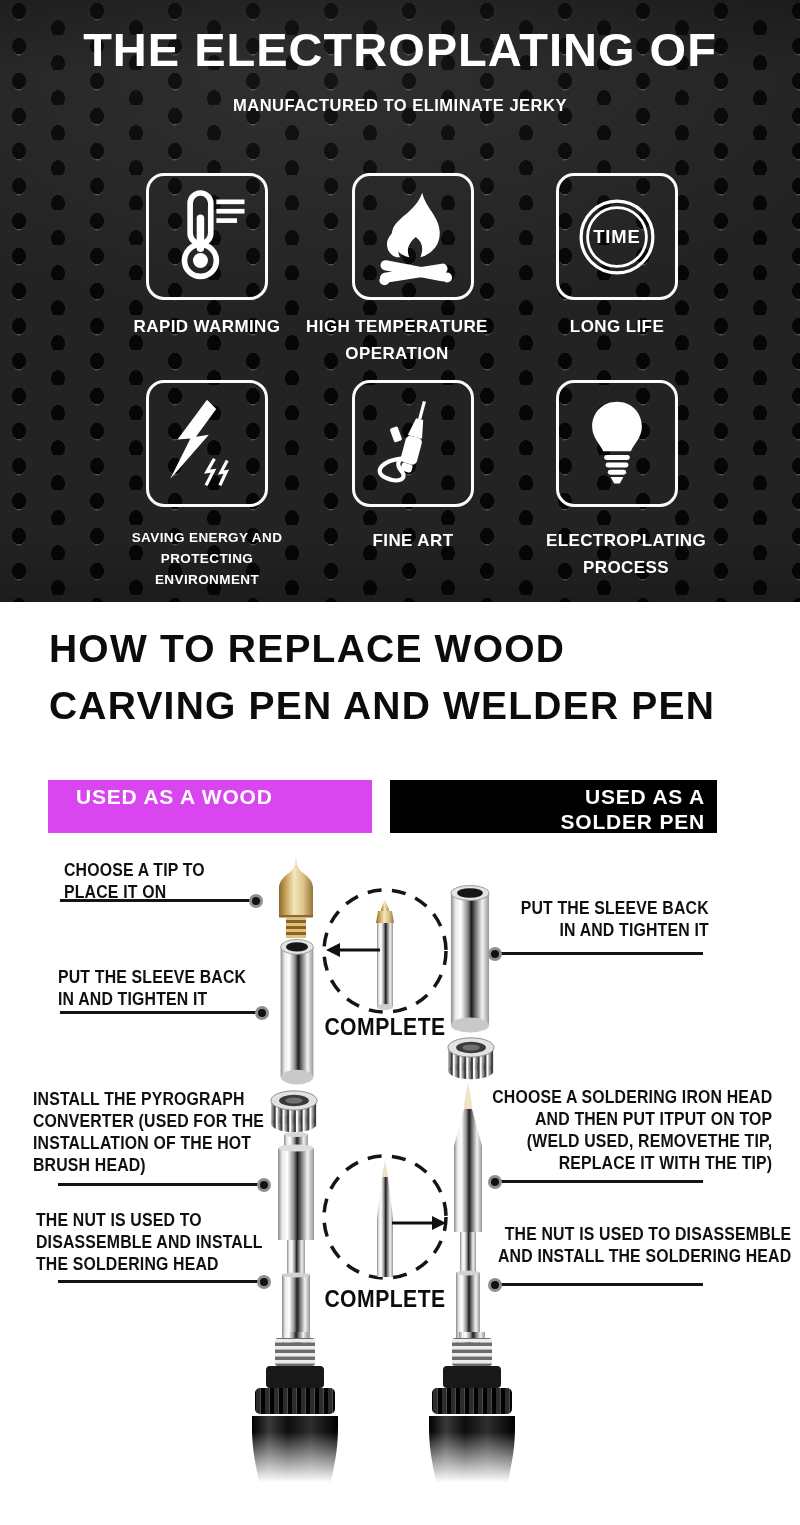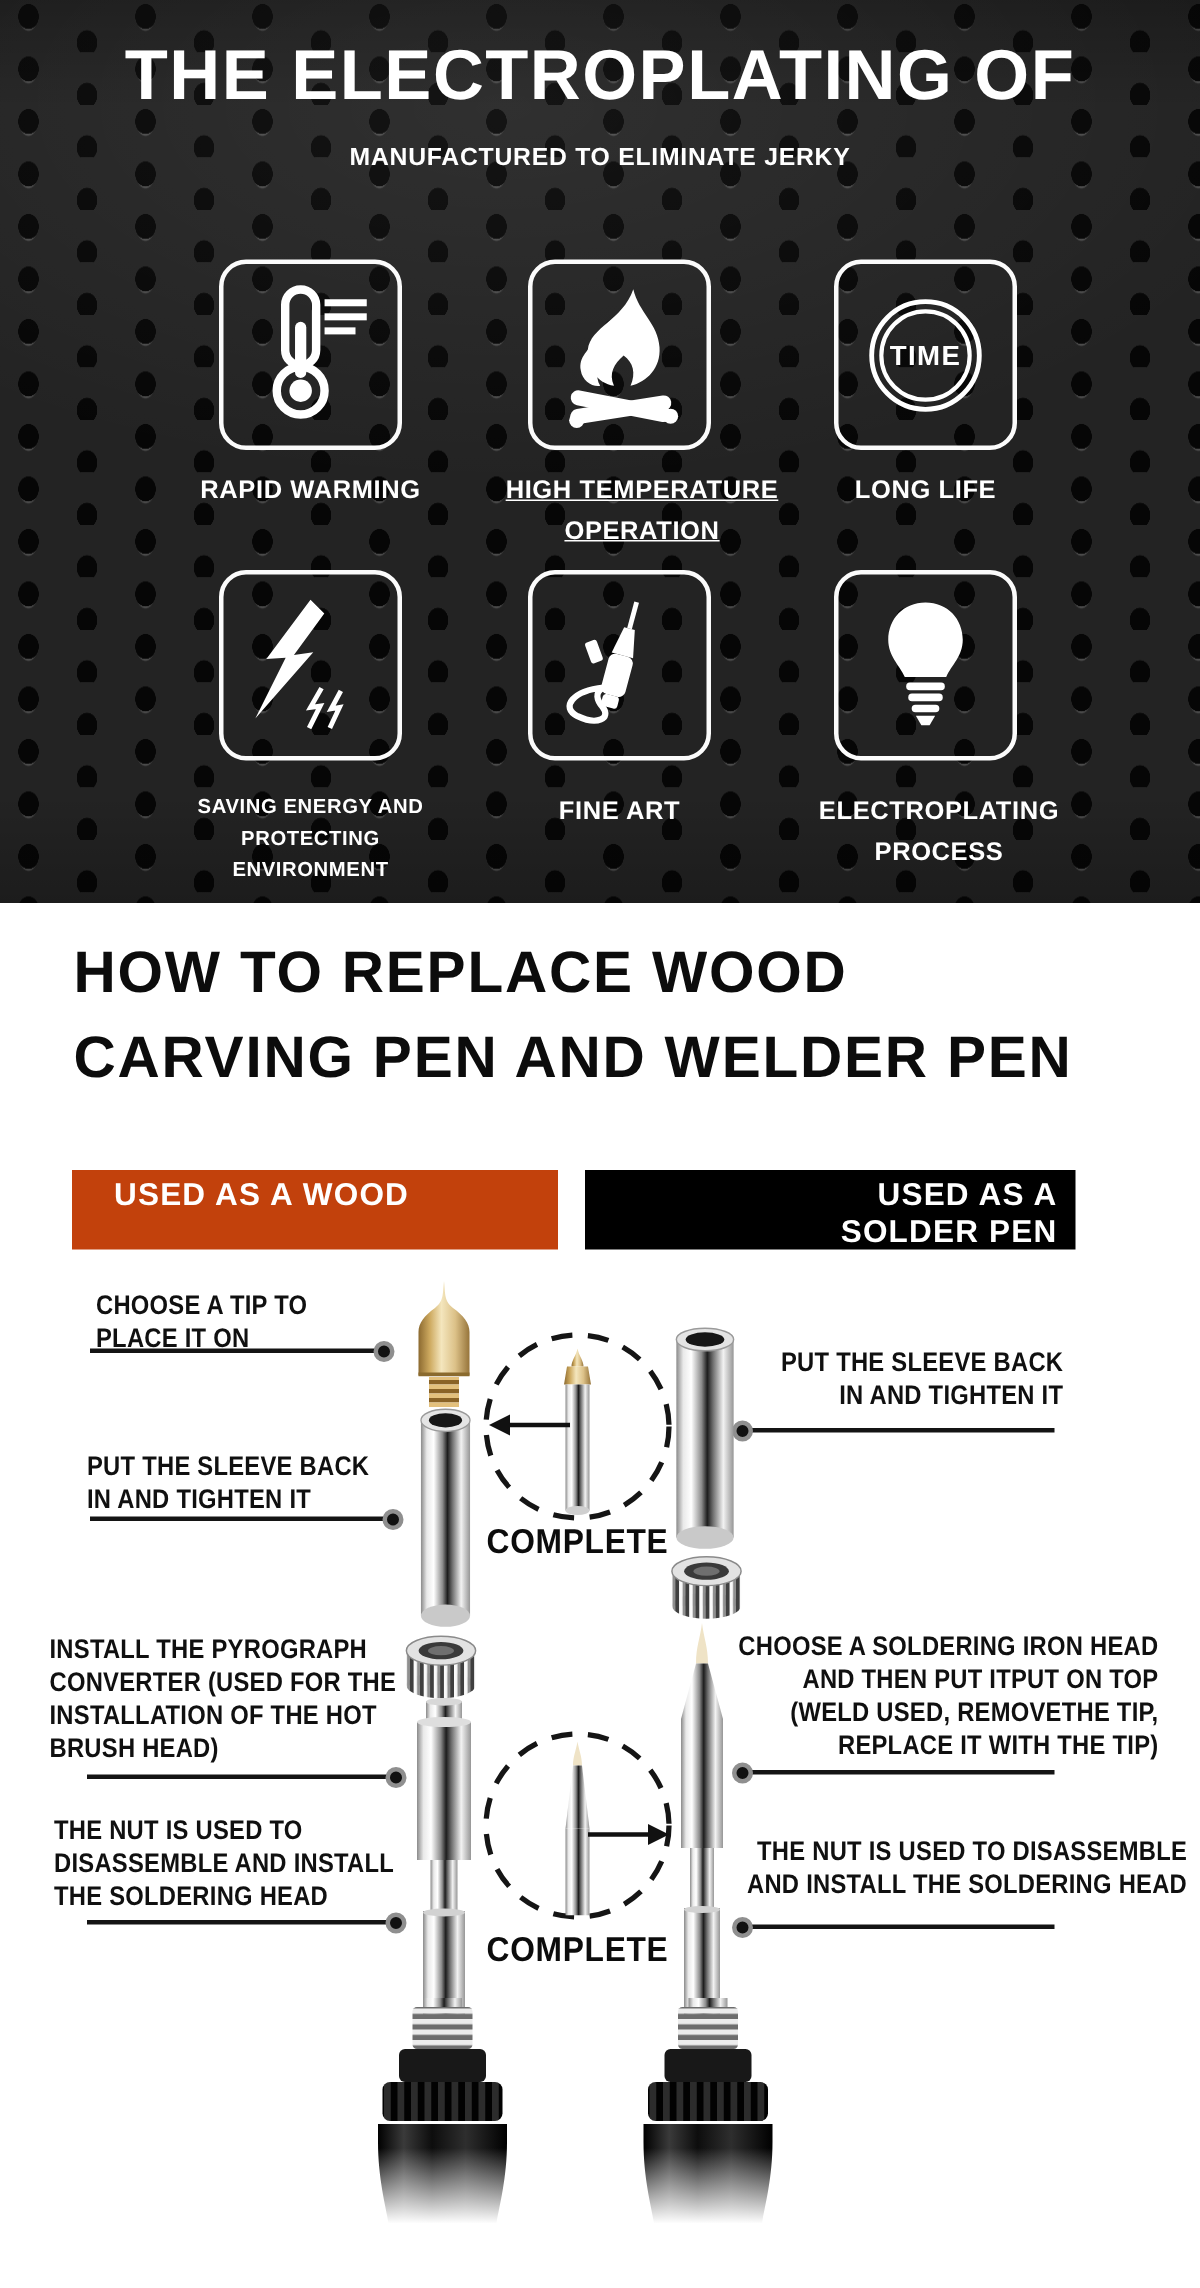--- a/index.html
+++ b/index.html
@@ -134,21 +134,21 @@
       <svg width="92" height="102" viewBox="0 0 100 100">
         <circle cx="50" cy="50" r="39" fill="none" stroke="#fff" stroke-width="3.5"></circle>
         <circle cx="50" cy="50" r="32" fill="none" stroke="#fff" stroke-width="3"></circle>
         <text x="50" y="57" text-anchor="middle" fill="#fff" font-size="20" font-weight="bold" letter-spacing="1">TIME</text>
       </svg>
     </div>
 
     <div class="feat-label" style="left:87px;top:313px;">
       <div>RAPID WARMING</div>
     </div>
-    <div class="feat-label" style="left:308px;top:313px;text-decoration:underline;">
+    <div class="feat-label" style="left:277px;top:313px;">
       <div>HIGH TEMPERATURE</div>
       <div>OPERATION</div>
     </div>
     <div class="feat-label" style="left:497px;top:313px;">
       <div>LONG LIFE</div>
     </div>
 
     <div class="feat-box" style="left:146px;top:380px;">
       <svg width="92" height="102" viewBox="0 0 100 100">
         <polygon points="50,2 18,45 32,44 10,88 52,40 38,42 60,12" fill="#fff"></polygon>
@@ -189,21 +189,21 @@
       <div>ELECTROPLATING</div>
       <div>PROCESS</div>
     </div>
   </div>
 
   <div class="guide-heading">
     <div>HOW TO REPLACE WOOD</div>
     <div>CARVING PEN AND WELDER PEN</div>
   </div>
 
-  <div class="banner left" style="background: #c2410c; padding-left: 28px;">
+  <div class="banner left" style="background: #d946ef; padding-left: 28px;">
     <div>USED AS A WOOD</div>
   </div>
   <div class="banner right" style="background: #000000;">
     <div>USED AS A</div>
     <div>SOLDER PEN</div>
   </div>
 
   <div class="dlabel l" style="left:64px;top:859px;">
     <div>CHOOSE A TIP TO</div>
     <div>PLACE IT ON</div>

